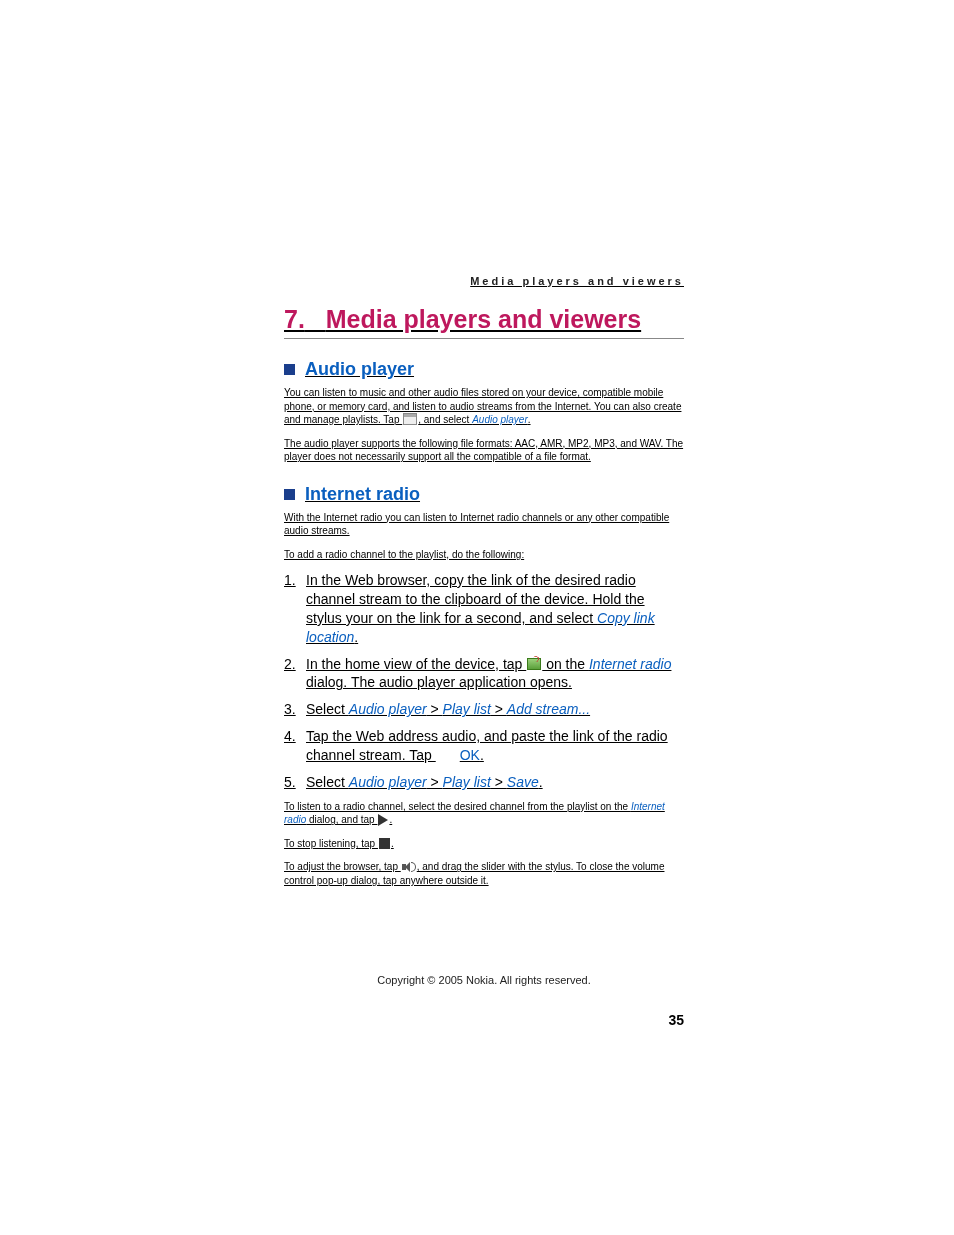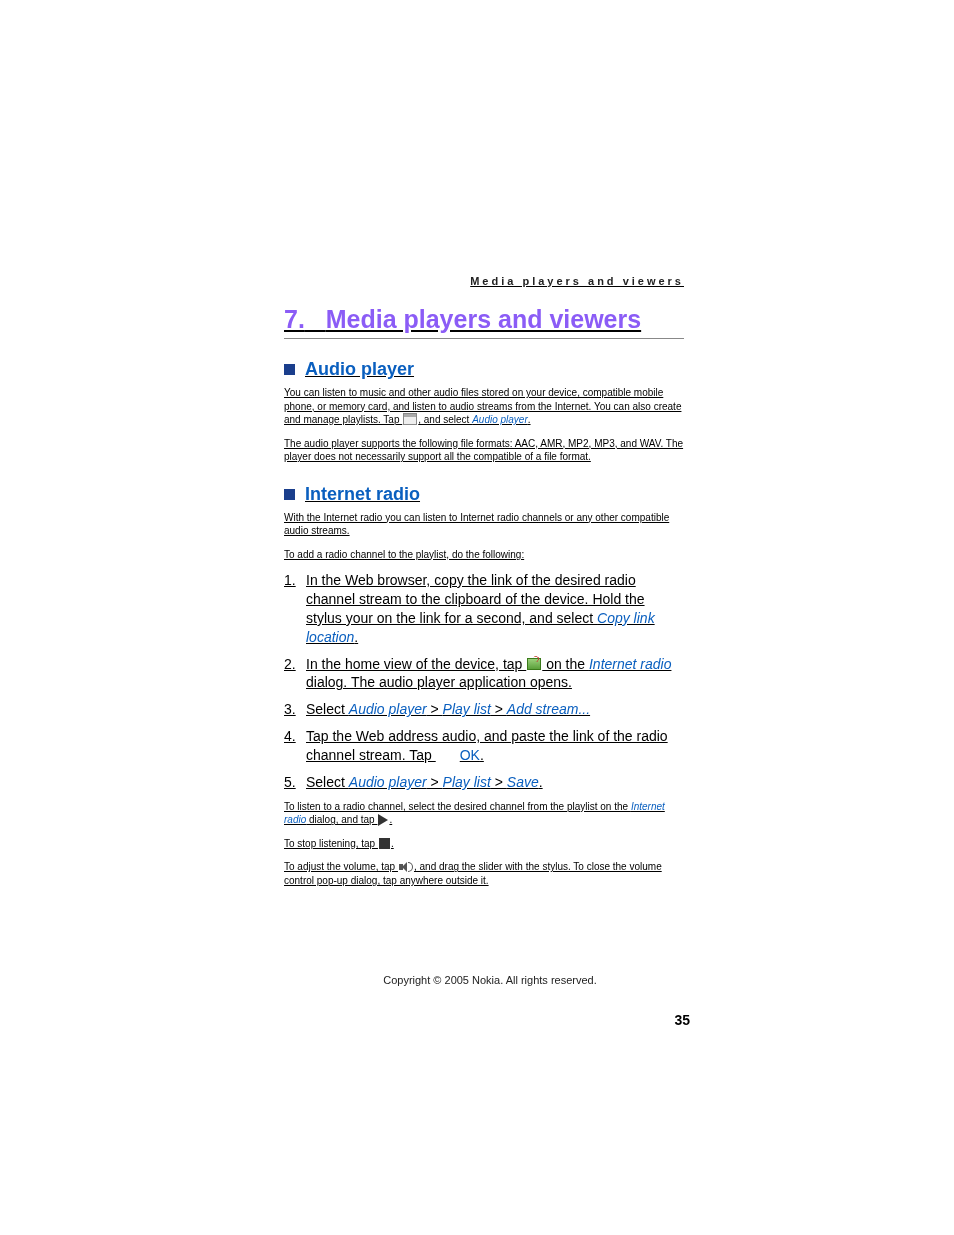--- a/index.html
+++ b/index.html
@@ -20,21 +20,21 @@
   }
   .running-head {
     text-align: right;
     font-size: 11px;
     letter-spacing: 3px;
     font-weight: bold;
     color: #222;
     margin-bottom: 18px;
   }
   h1.chapter {
-    color: #8b5cf6;
+    color: #be185d;
     font-size: 25px;
     font-weight: bold;
     border-bottom: 1.5px solid #888;
     padding-bottom: 4px;
     margin-bottom: 18px;
   }
   h2.section {
     color: #0a5fbf;
     font-size: 18px;
     font-weight: bold;
@@ -142,21 +142,21 @@
   .icon-vol .wave {
     position: absolute;
     right: 0; top: 1px;
     width: 5px; height: 10px;
     border: 1px solid #555;
     border-left: none;
     border-radius: 0 10px 10px 0;
   }
   .footer {
     position: absolute;
-    left: 290px;
+    left: 284px;
     top: 974px;
     width: 400px;
     font-size: 11px;
     display: flex;
     justify-content: center;
     align-items: baseline;
   }
   .footer .copy { color: #222; }
   .footer .pg {
     position: absolute;
@@ -233,20 +233,20 @@
 
   <p class="body">
     <span>To listen to a radio channel, select the desired channel from the playlist on the </span><span class="link">Internet radio</span><span> dialog, and tap </span><span class="icon-inline icon-play"></span><span>.</span>
   </p>
 
   <p class="body">
     <span>To stop listening, tap </span><span class="icon-inline icon-stop"></span><span>.</span>
   </p>
 
   <p class="body">
-    <span>To adjust the volume, tap </span><span class="icon-inline icon-vol"><span class="wave"></span></span><span>, and drag the slider with the stylus. To close the volume control pop-up dialog, tap anywhere outside it.</span>
+    <span>To adjust the browser, tap </span><span class="icon-inline icon-vol"><span class="wave"></span></span><span>, and drag the slider with the stylus. To close the volume control pop-up dialog, tap anywhere outside it.</span>
   </p>
 </div>
 
 <div class="footer">
   <span class="copy">Copyright © 2005 Nokia. All rights reserved.</span>
   <span class="pg">35</span>
 </div>
 
 </body></html>

